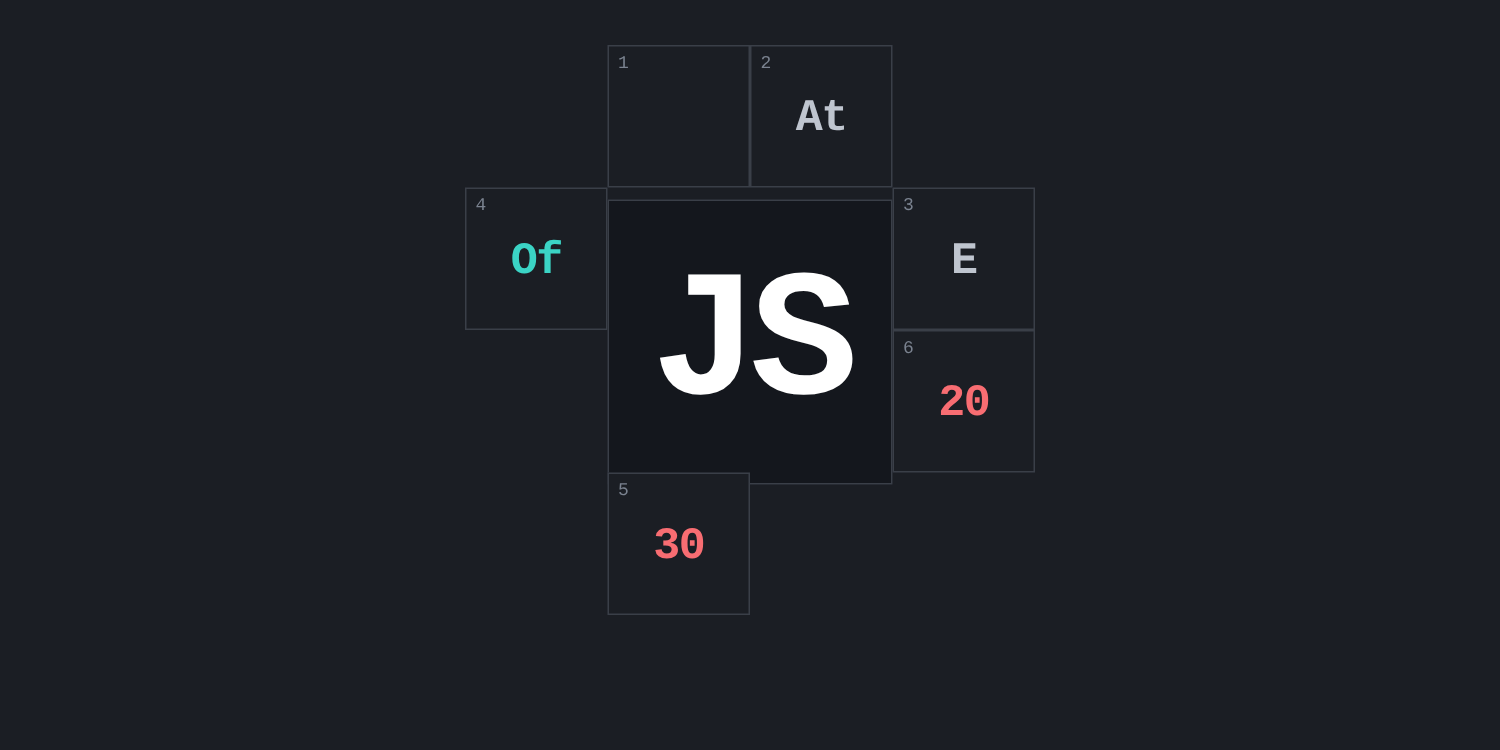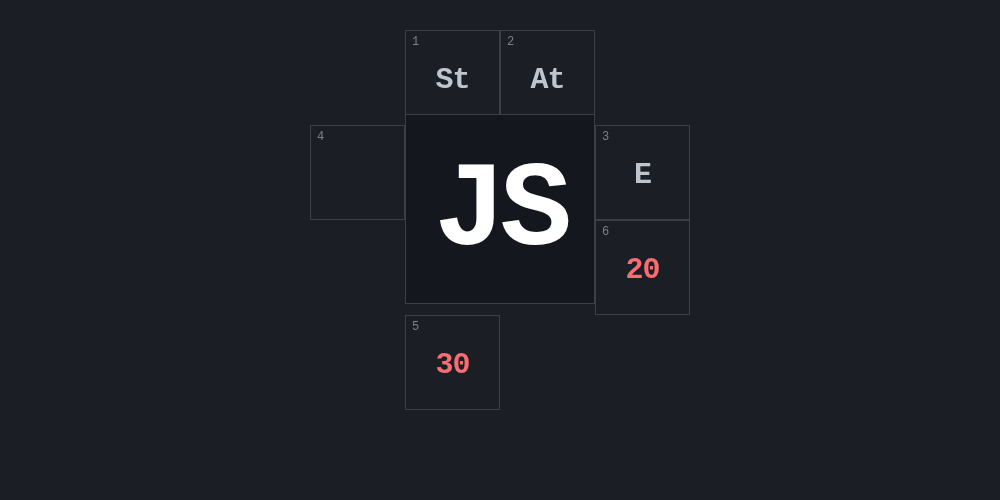--- a/index.html
+++ b/index.html
@@ -56,32 +56,32 @@
   .c-white { color: #ffffff; }
   .c-coral { color: #f86d72; }
 </style>
 </head>
 <body>
 
 <div class="canvas">
 
   <div class="tile small" style="left:405px; top:30px; width:95px; height:95px;">
     <span class="num">1</span>
-    <span class="sym c-gray">St</span>
   </div>
   <div class="tile small" style="left:500px; top:30px; width:95px; height:95px;">
     <span class="num">2</span>
     <span class="sym c-gray">At</span>
   </div>
 
   <div class="tile small" style="left:310px; top:125px; width:95px; height:95px;">
     <span class="num">4</span>
+    <span class="sym c-teal">Of</span>
   </div>
 
-  <div class="tile big" style="left:405px; top:114px; width:190px; height:190px;">
+  <div class="tile big" style="left:405px; top:133px; width:190px; height:190px;">
     <span class="sym c-white">JS</span>
   </div>
 
   <div class="tile small" style="left:595px; top:125px; width:95px; height:95px;">
     <span class="num">3</span>
     <span class="sym c-gray">E</span>
   </div>
 
   <div class="tile small" style="left:595px; top:220px; width:95px; height:95px;">
     <span class="num">6</span>

